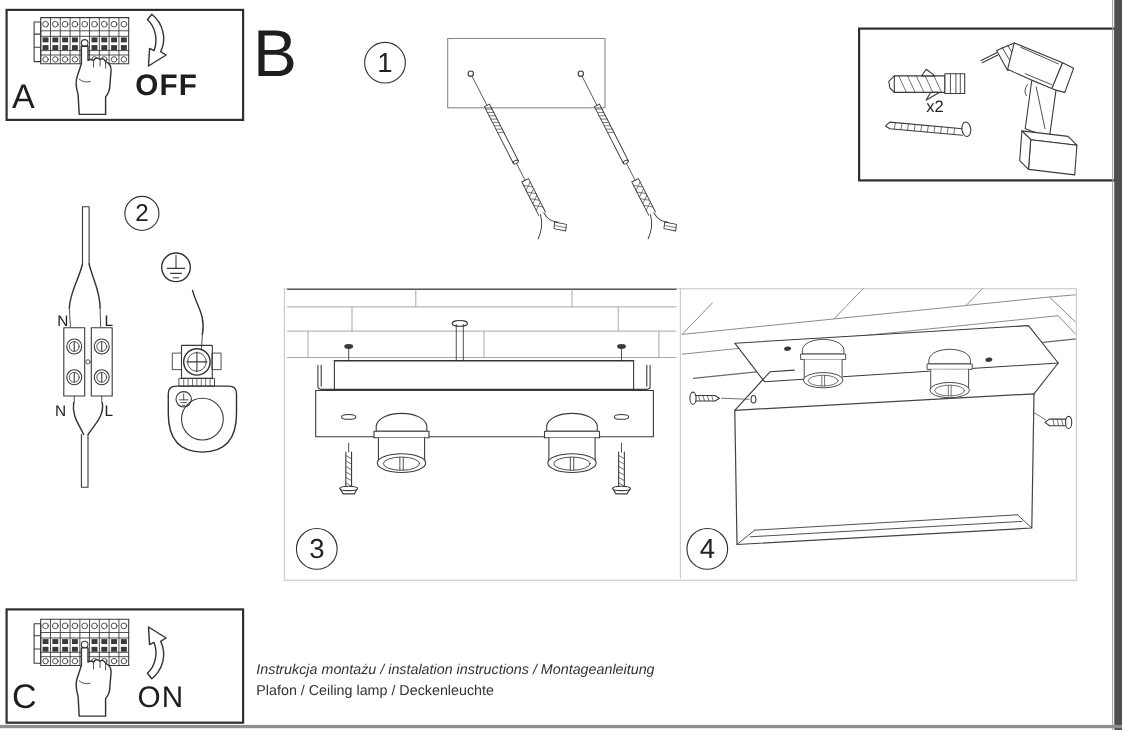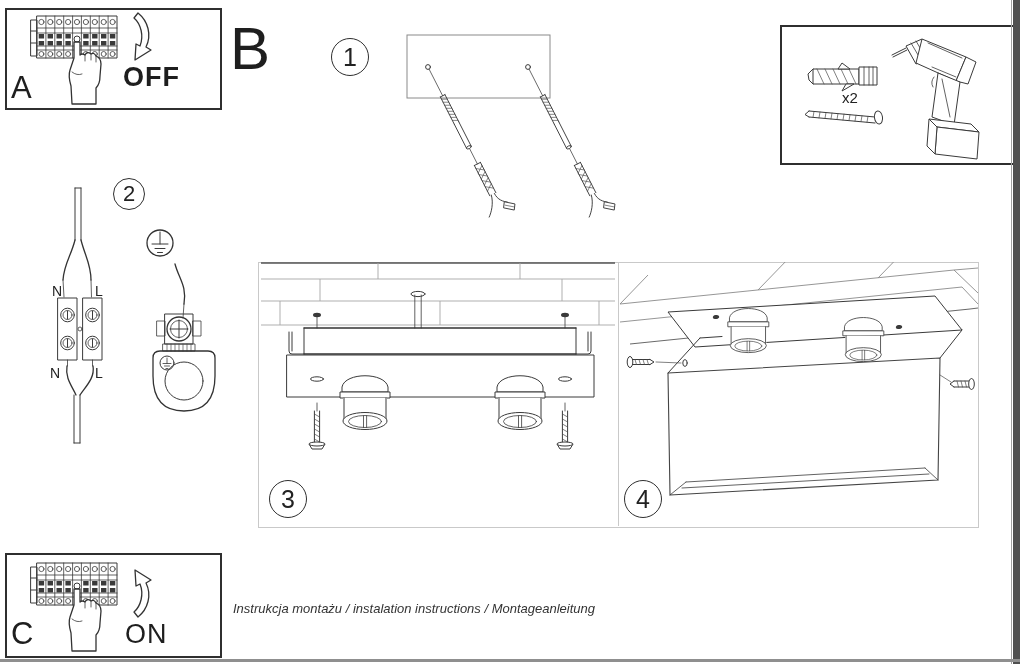--- a/index.html
+++ b/index.html
@@ -321,17 +321,18 @@
         </g>
       <g>
         <path class="fw13" d="M131,62 C141,54 145,40 139,28 L144,25 L128,15 L129,31 L133,29 C137,39 134,51 127,57 Z"></path>
       </g>
     </svg>
     <div class="big-letter" style="left:4px;bottom:4px;">C</div>
     <div class="state-word" style="left:118px;top:64px;text-align:center;">ON</div>
   </div>
 
   <div class="footer-line" style="left:233px;top:601px;font-style:italic;">Instrukcja montażu / instalation instructions / Montageanleitung</div>
+  <div class="footer-line" style="left:233px;top:620px;">Plafon / Ceiling lamp / Deckenleuchte</div>
 
   <div class="edge-r1"></div>
   <div class="edge-r2"></div>
   <div class="edge-b"></div>
 </div>
 
 </body></html>

